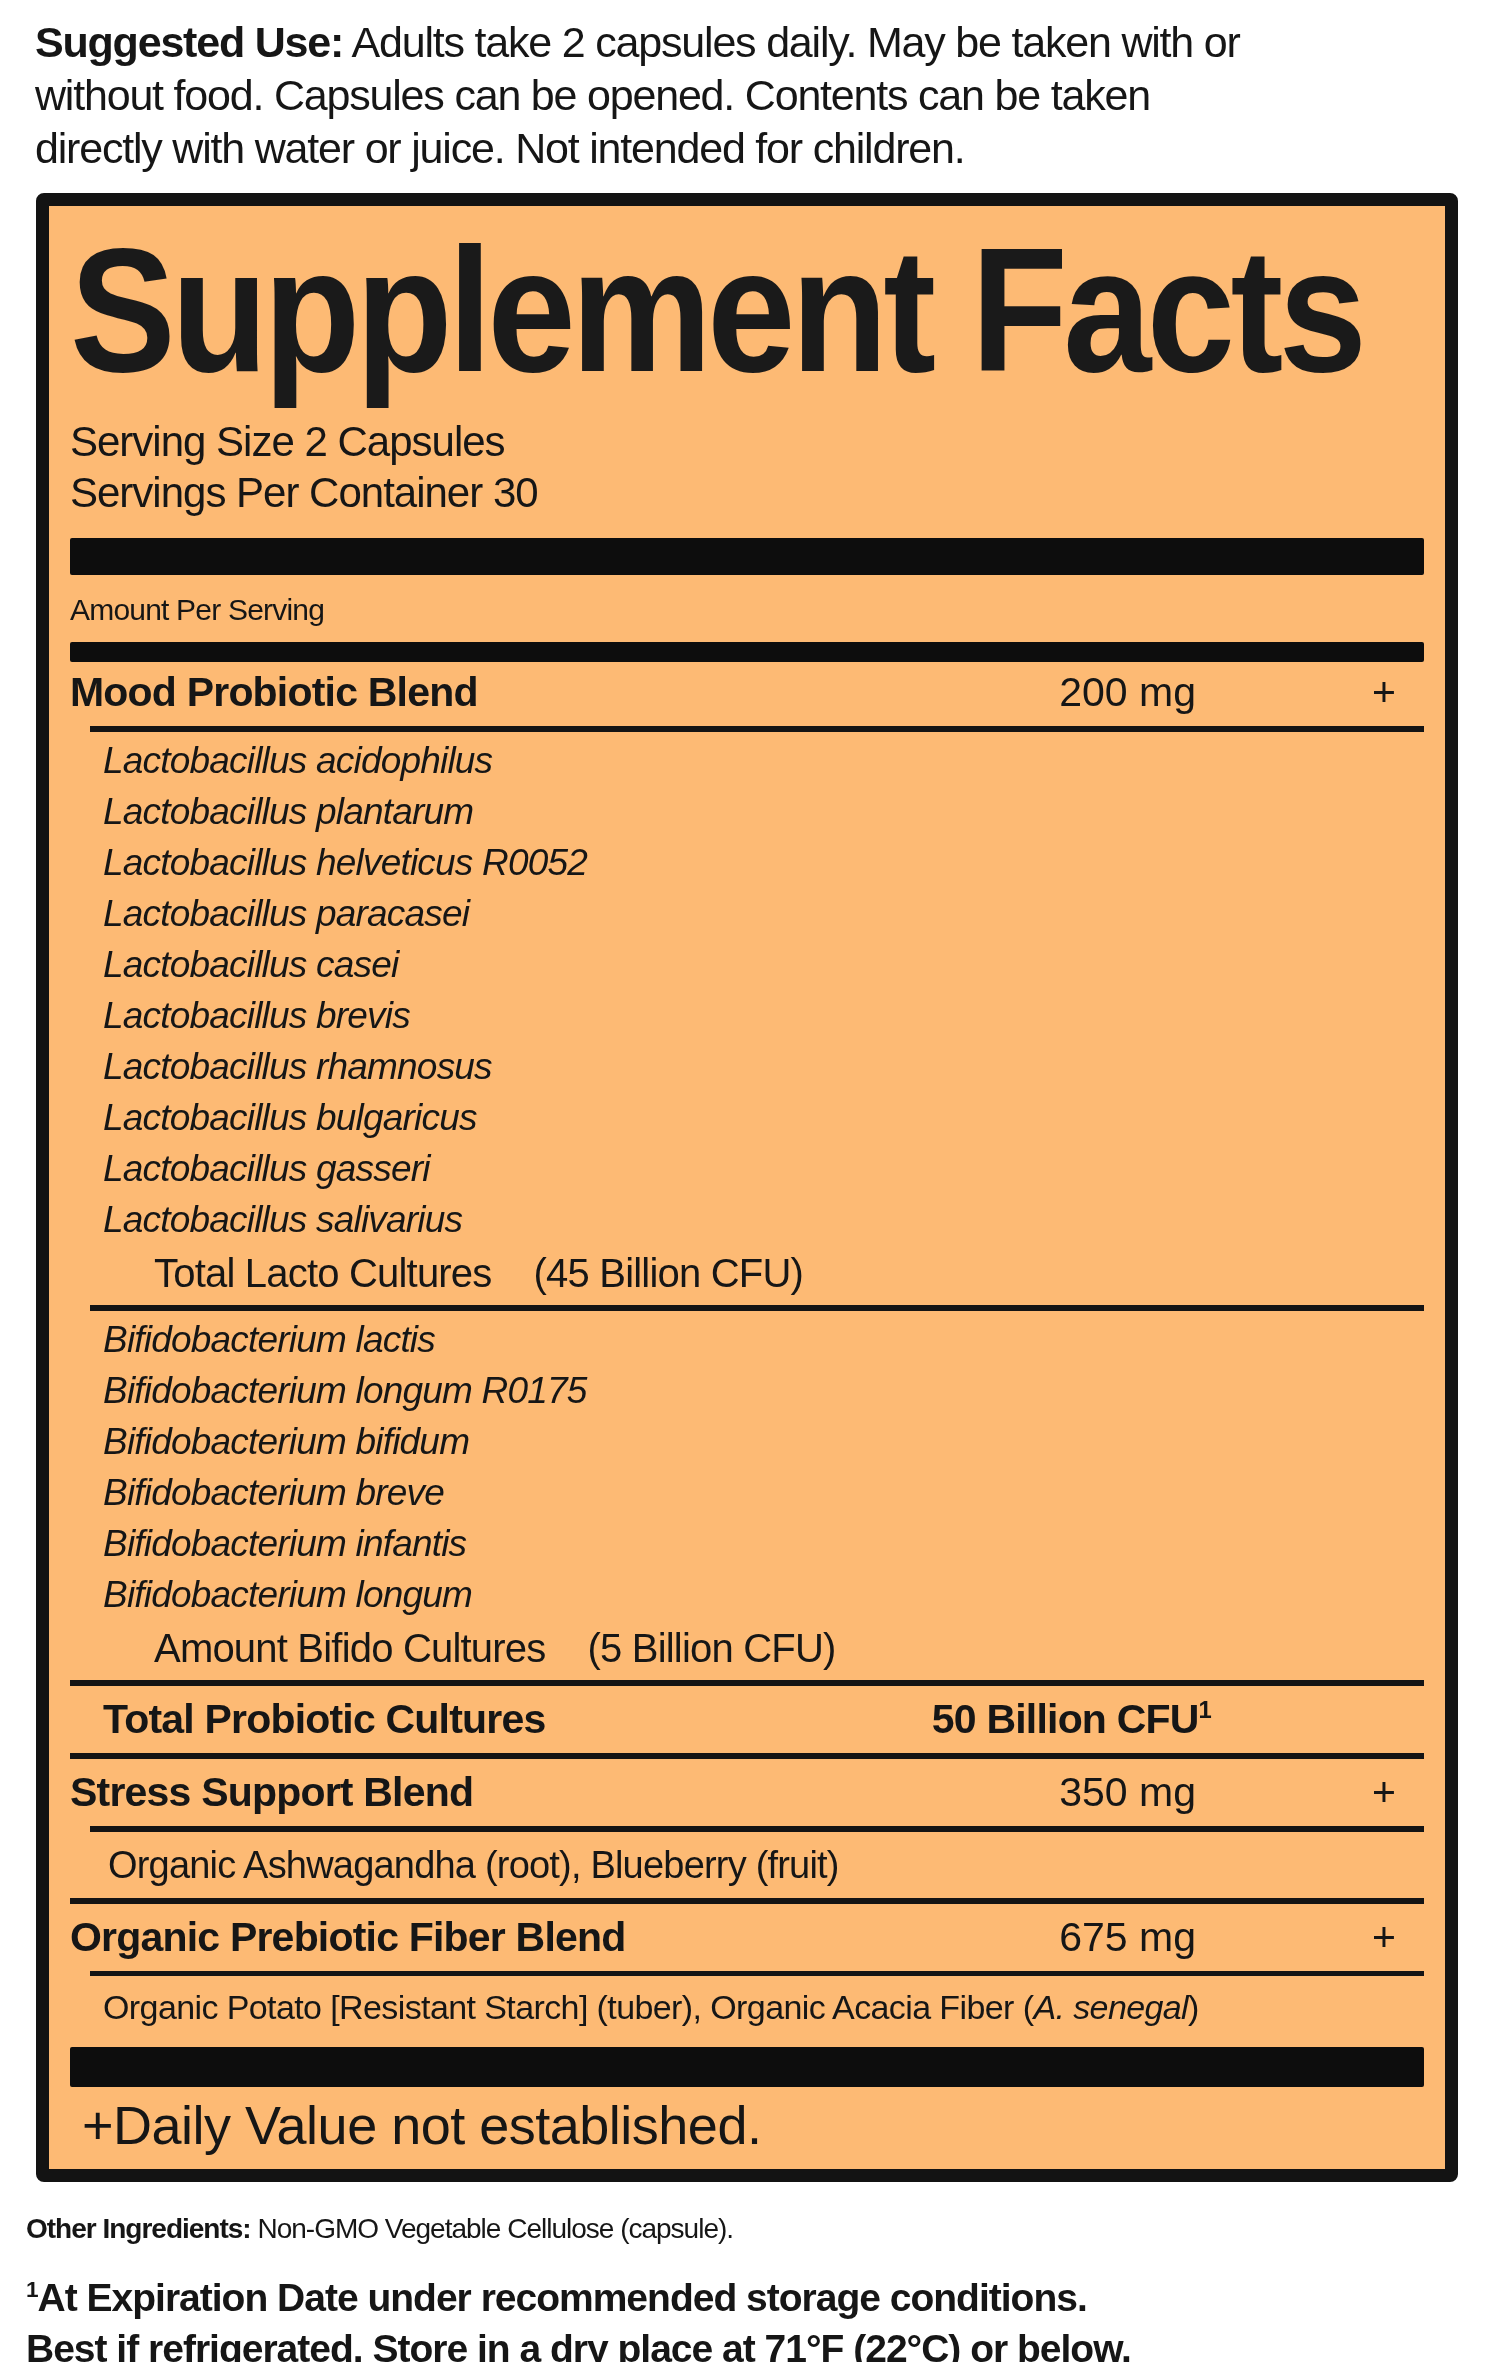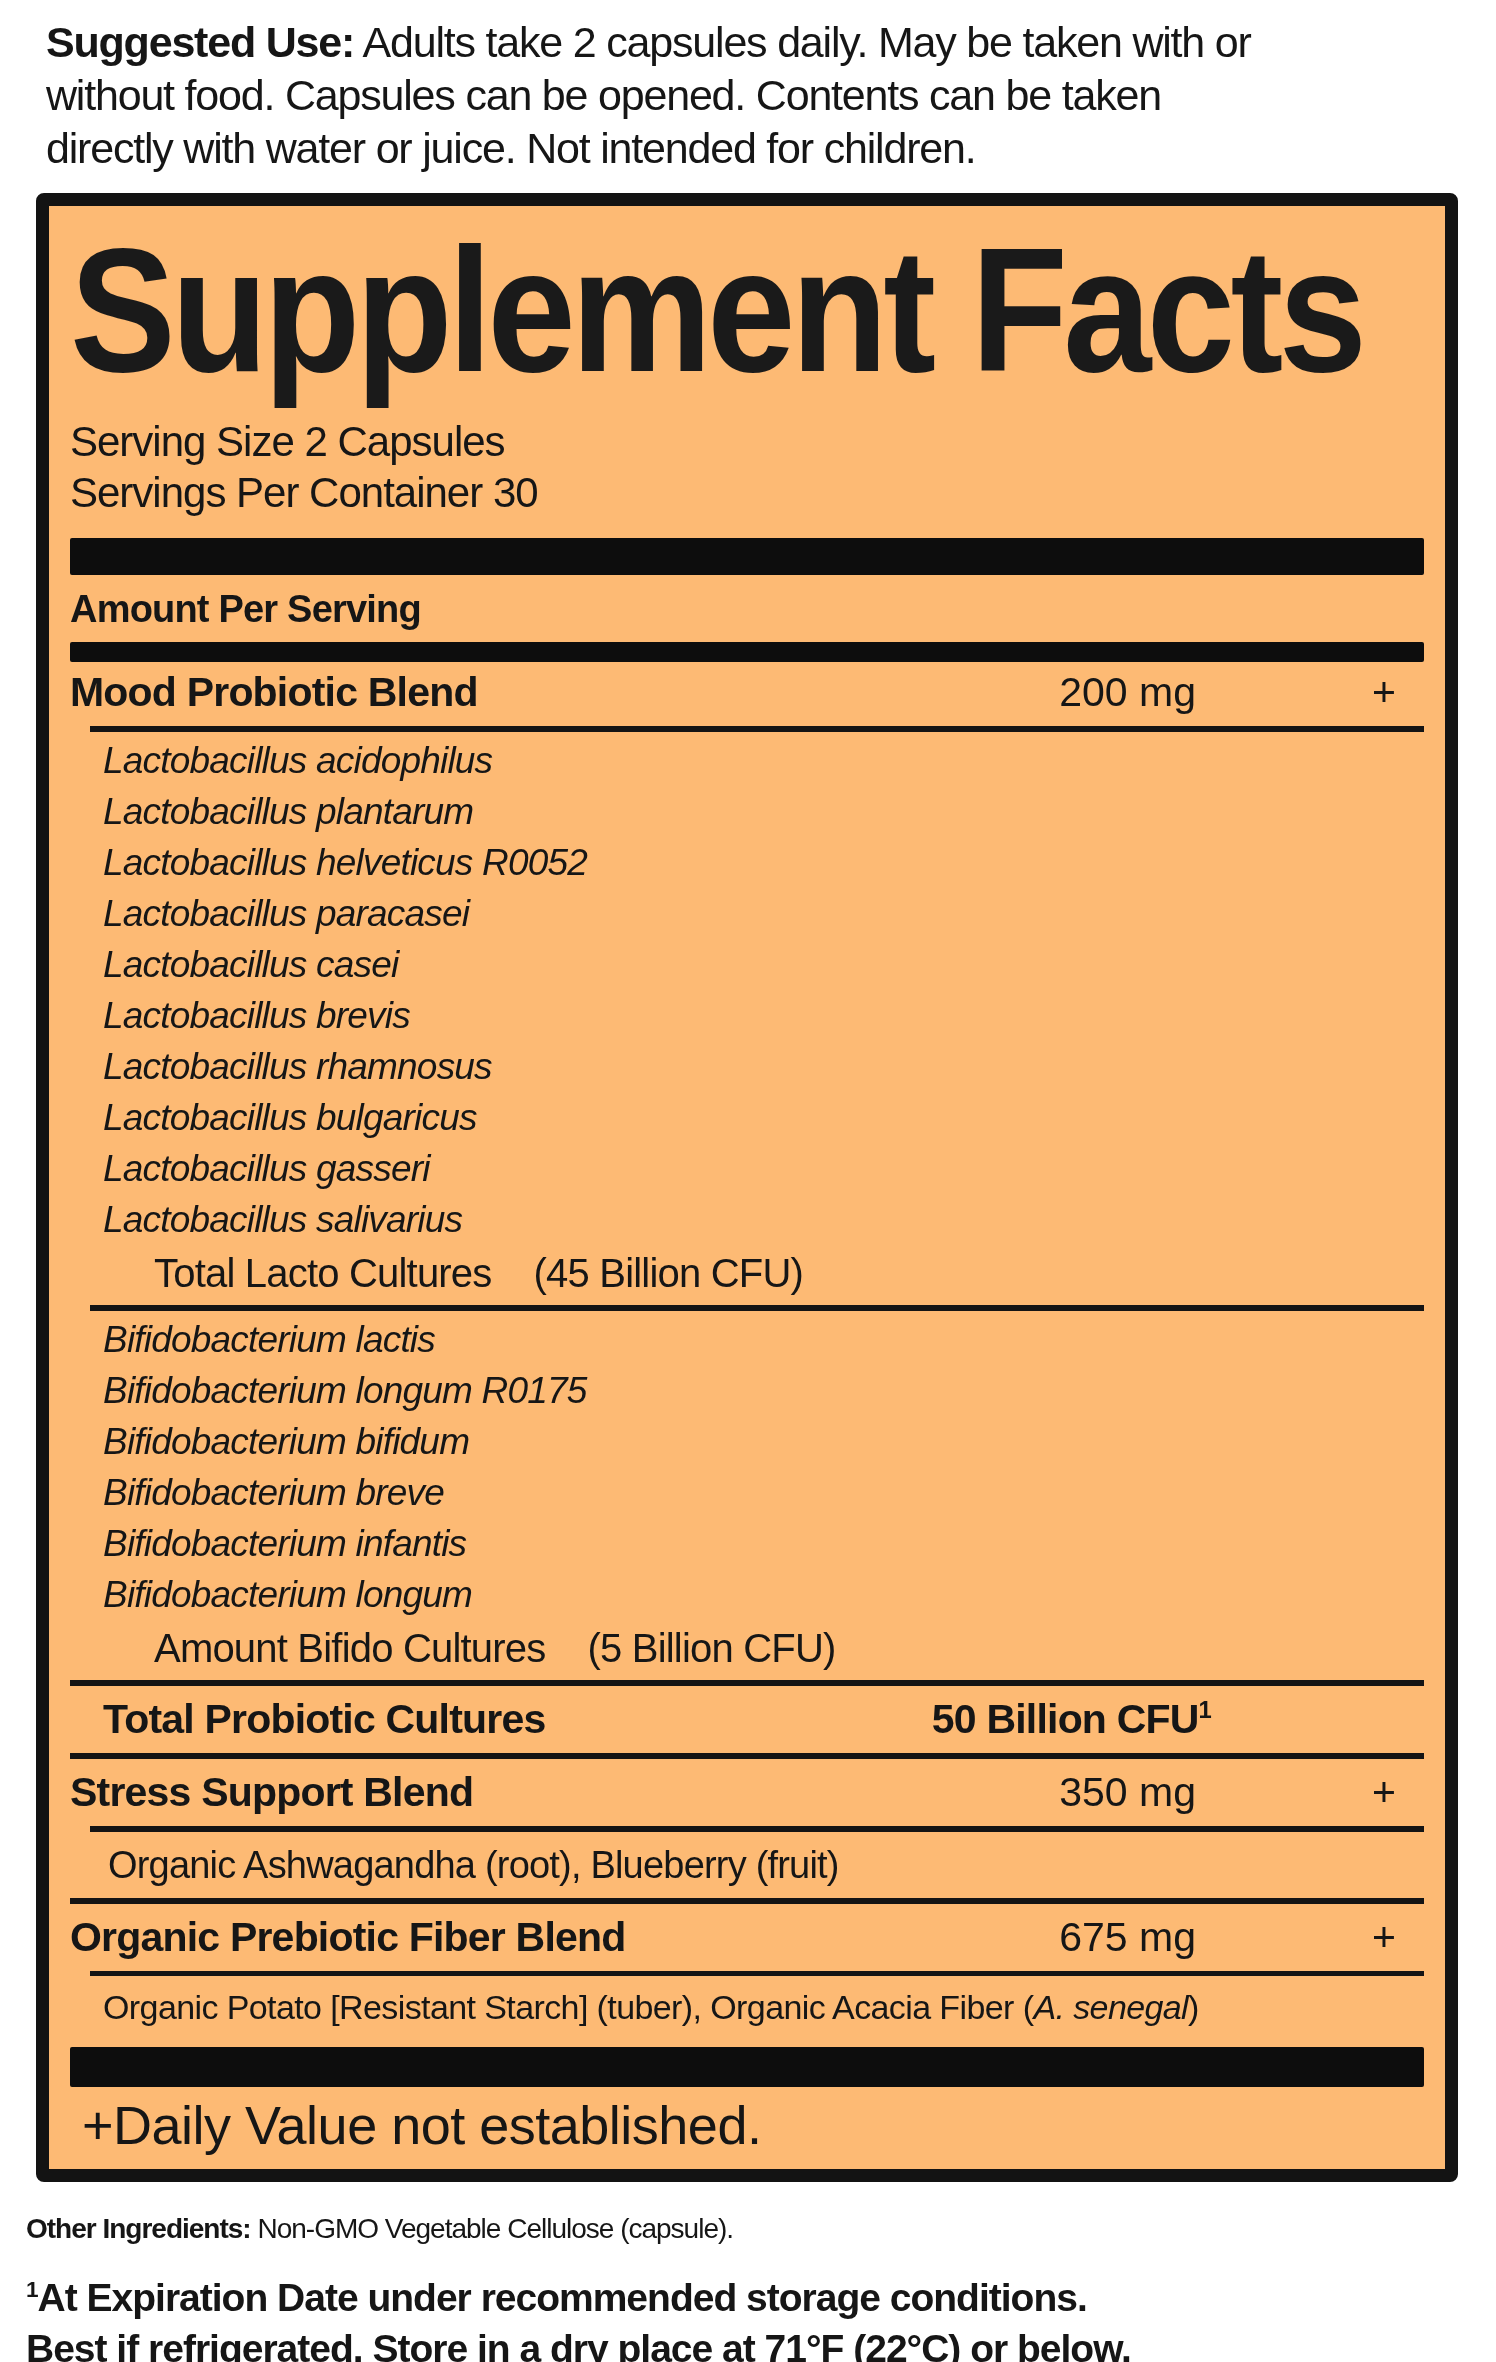--- a/index.html
+++ b/index.html
@@ -7,21 +7,21 @@
   body {
     width:1496px; height:2362px;
     font-family:"Liberation Sans", sans-serif;
     color:#161616;
     overflow:hidden;
   }
   .page { position:relative; width:1496px; height:2362px; padding-top:16px; }
 
   
   .suggested {
-    margin-left:46px; width:1450px;
+    margin-left:35px; width:1450px;
     font-size:43px; line-height:53px; letter-spacing:-1.2px;
     font-weight:normal;
   }
   .suggested .lbl { font-weight:bold; }
 
   
   .facts-box {
     margin:18px 0 0 36px;
     width:1422px;
     border:13px solid #131313;
@@ -36,21 +36,21 @@
     transform:scaleX(0.90); transform-origin:0 55%;
     color:#1a1a1a;
   }
   .serving-line { font-size:42px; line-height:51px; letter-spacing:-1px; }
 
   .bar { width:100%; background:#0d0d0d; border-radius:2px; }
   .bar-heavy  { height:37px; margin-top:20px; }
   .bar-thin   { height:20px; margin-top:5px; }
   .bar-bottom { height:40px; margin-top:12px; }
 
-  .aps { margin-top:7px; font-size:38px; font-weight:bold; line-height:55px; letter-spacing:-0.8px; }
+  .aps { margin-top:7px; font-size:30px; font-weight:normal; line-height:55px; letter-spacing:-0.8px; }
 
   .rule        { height:6px; background:#141414; margin:3px 0; }
   .rule-indent { margin-left:20px; }
   .rule-thin   { height:5px; }
 
   .row { position:relative; font-size:41px; line-height:61px; }
   .row .name { font-weight:bold; letter-spacing:-0.8px; }
   .row .amount { position:absolute; right:228px; top:0; font-weight:normal; }
   .row .amount-bold { position:absolute; right:213px; top:0; font-weight:bold; letter-spacing:-0.8px; }
   .row .dv { position:absolute; right:28px; top:0; font-weight:normal; }

